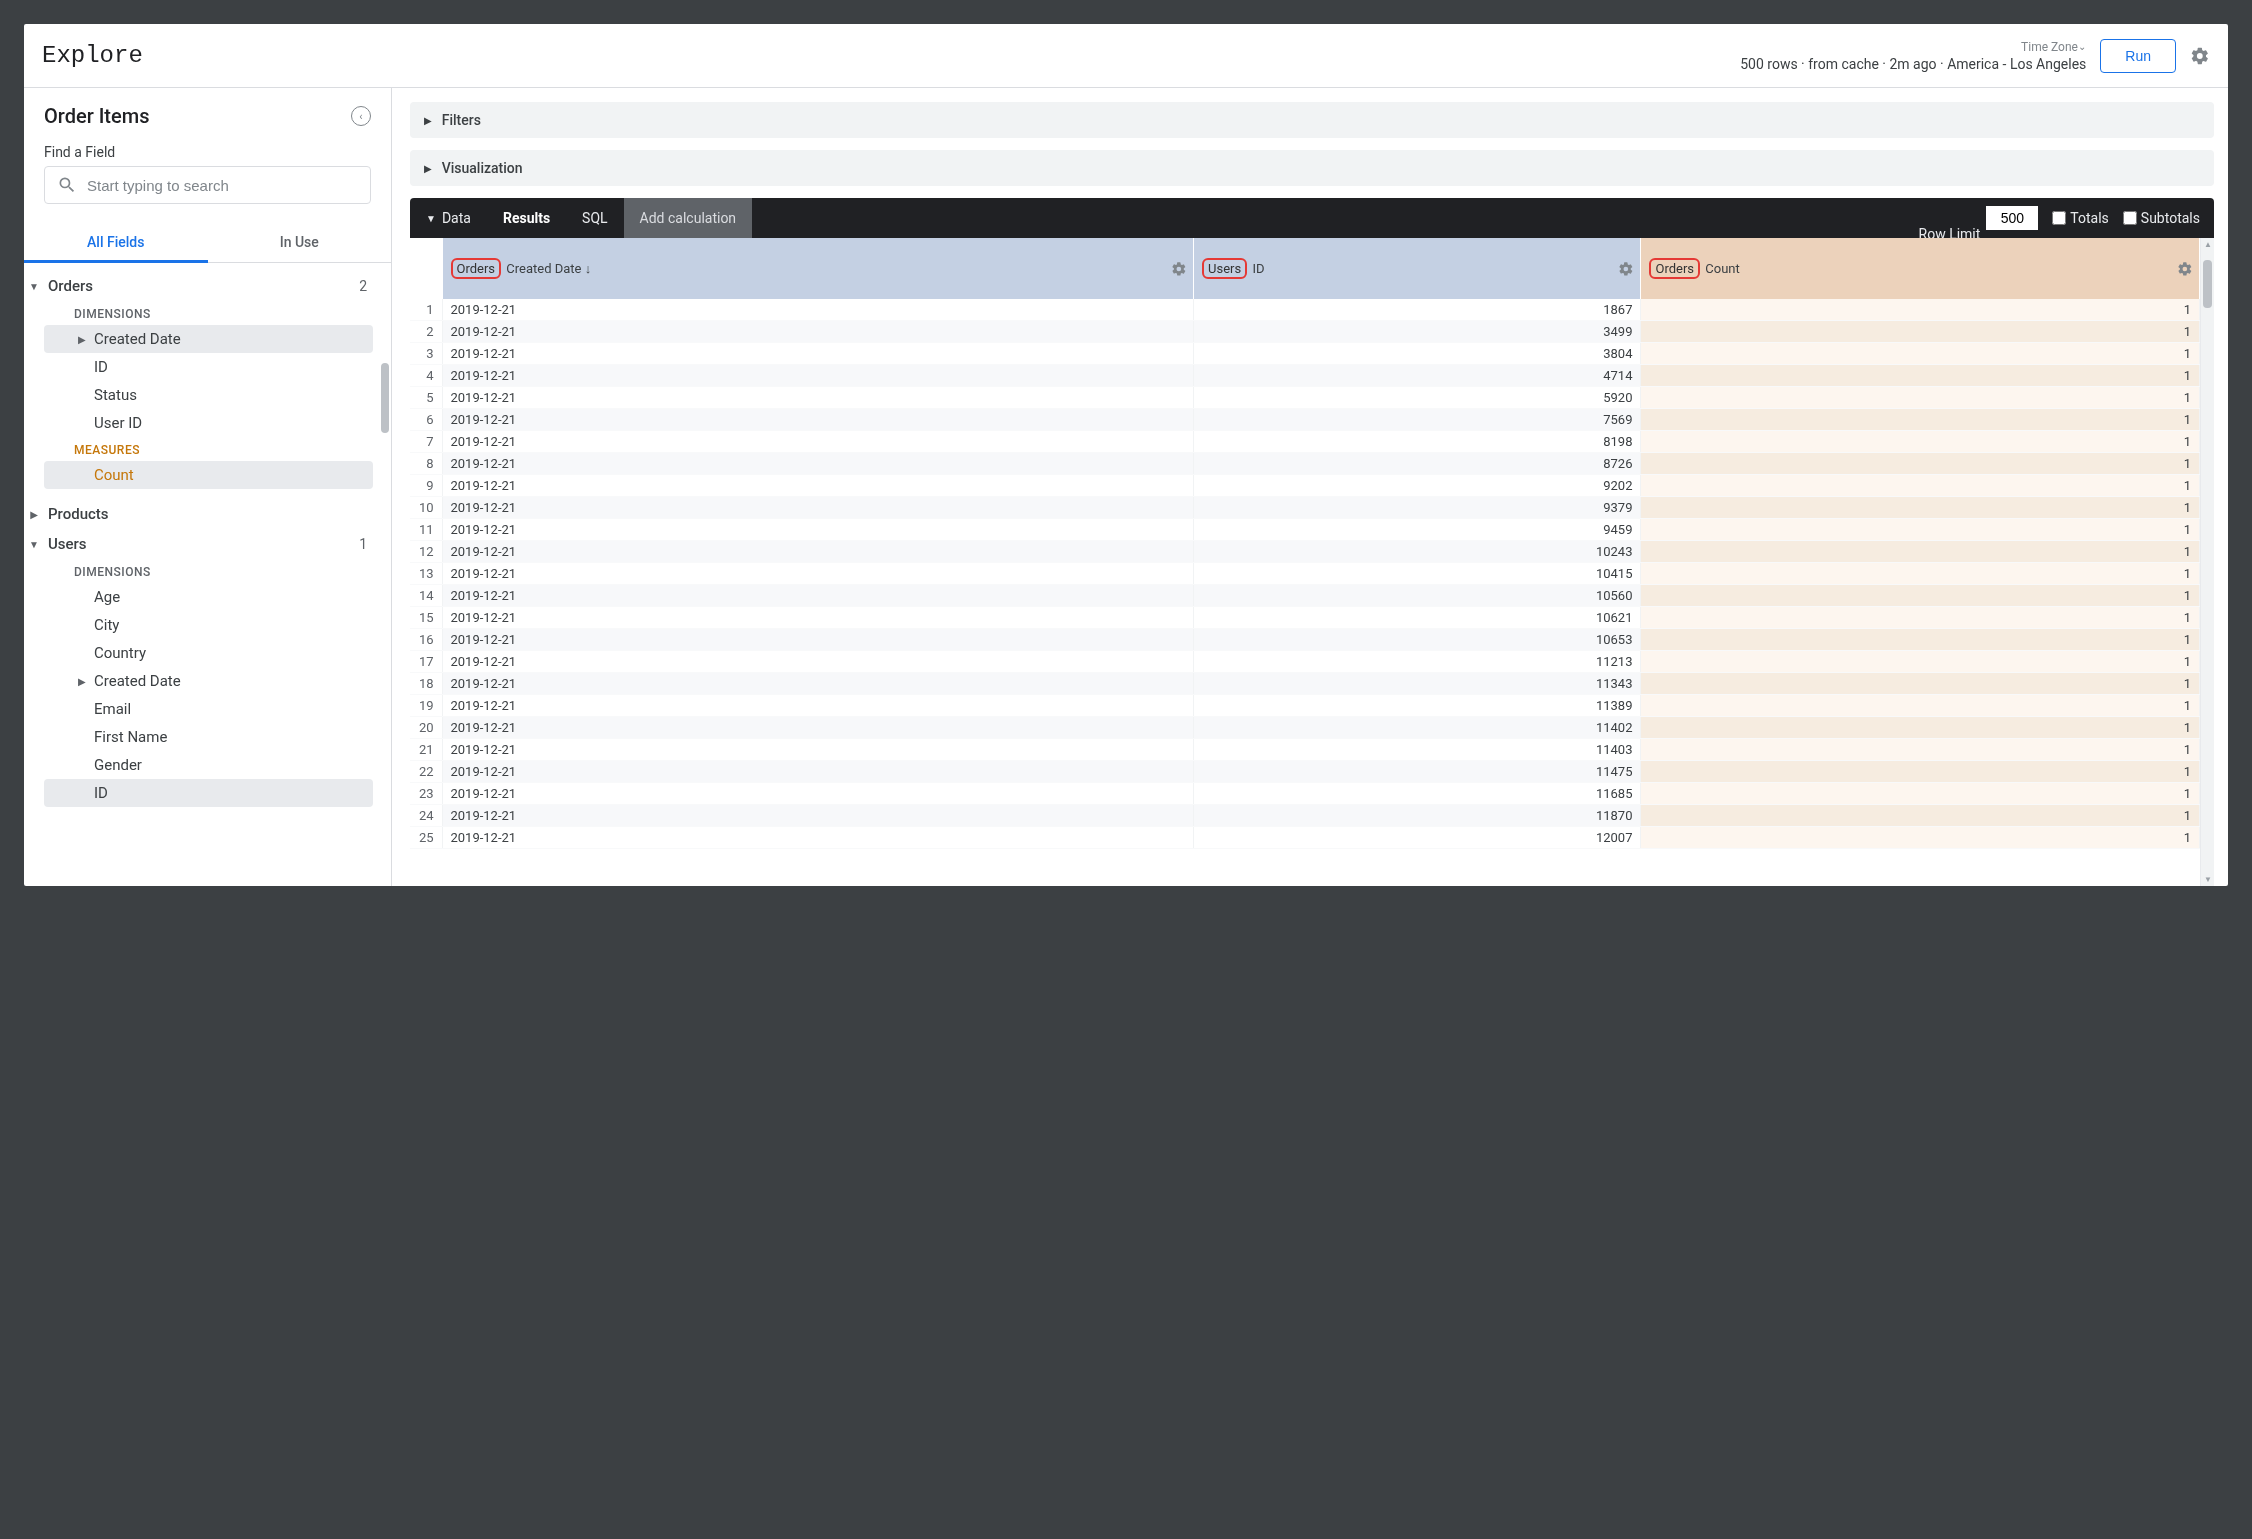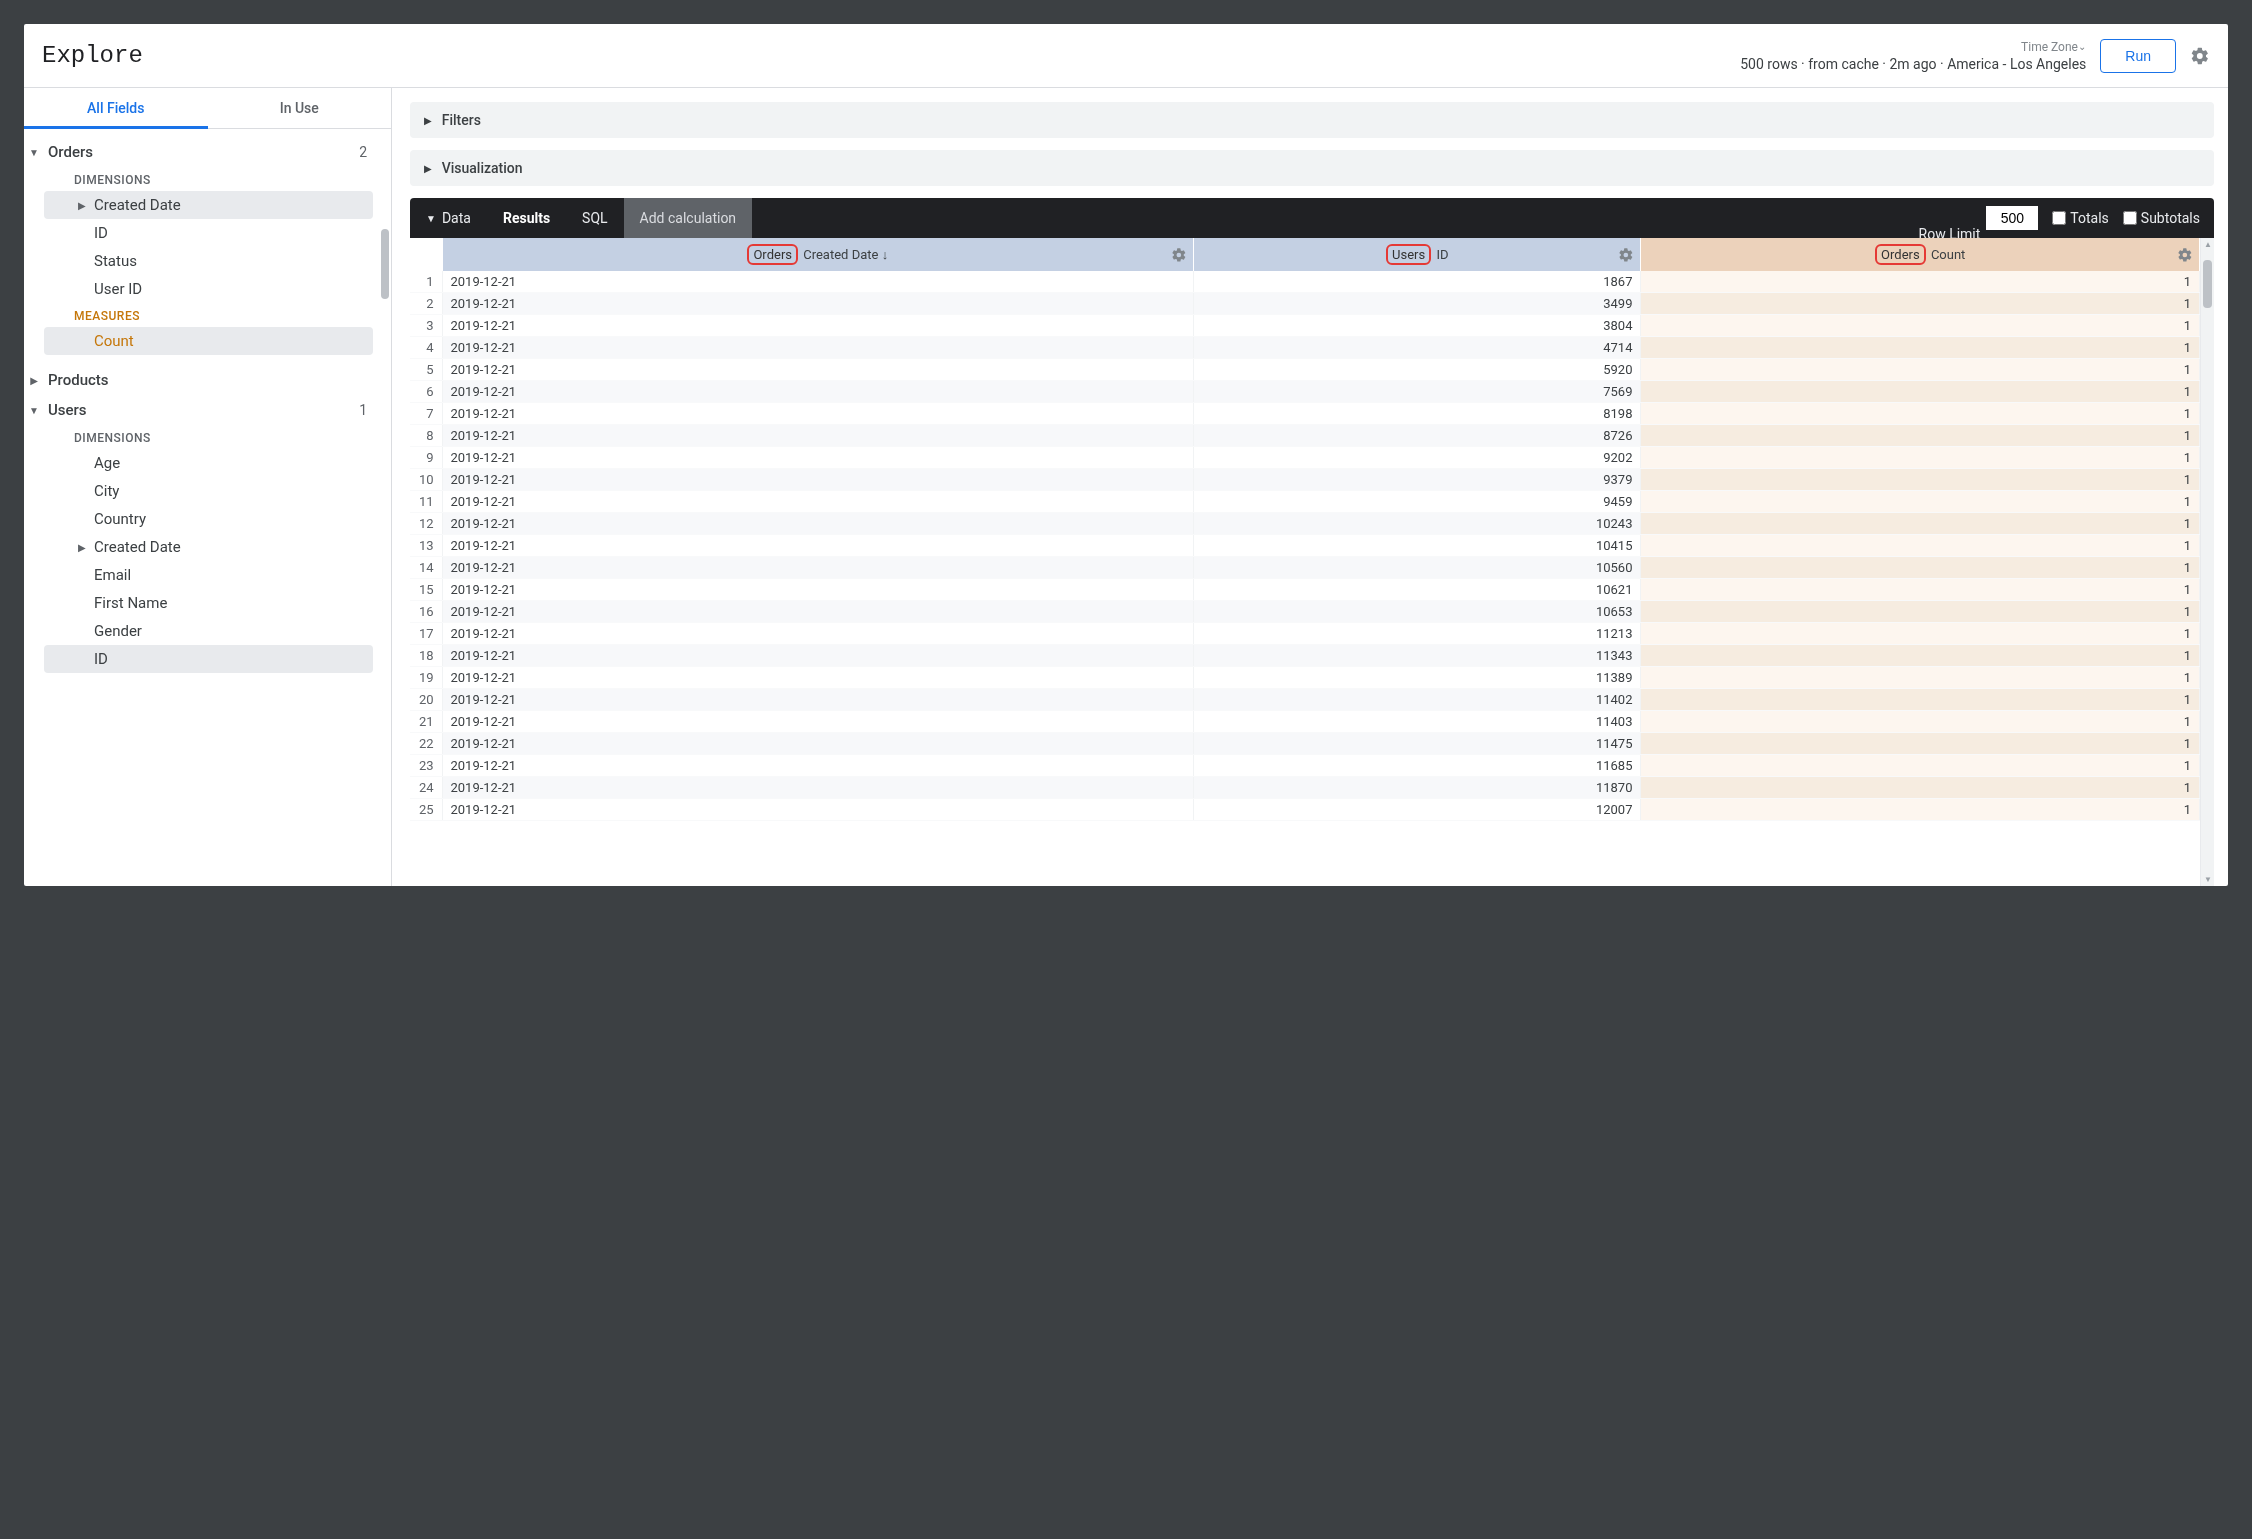--- a/index.html
+++ b/index.html
@@ -134,21 +134,21 @@
   }
   .cb-wrap { display: flex; align-items: center; gap: 4px; color: #e8eaed; margin-right: 14px; cursor: pointer; }
   .cb { width: 14px; height: 14px; accent-color: #1a73e8; }
 
   
   .table-wrap { flex: 1; overflow: hidden; display: flex; }
   .table-scroll { flex: 1; overflow-y: auto; }
   .tbl { width: 100%; border-collapse: collapse; }
   .tbl th {
     background: #c4d0e3; font-weight: 400; font-size: 13px;
-    text-align: center; padding: 6px 8px; border-right: 1px solid rgba(255,255,255,.6);
+    text-align: left; padding: 20px 8px; border-right: 1px solid rgba(255,255,255,.6);
     position: relative;
   }
   .tbl th.measure { background: #ecd2bb; }
   .tbl th.rownum { background: #fff; width: 32px; }
   .col-view-tag {
     display: inline-block; font-size: 13px; color: #333;
     border: 2.5px solid #e53935; border-radius: 6px;
     padding: 1px 4px; margin-right: 2px;
   }
   .col-field { color: #3c4043; }
@@ -189,20 +189,35 @@
       <button class="run-btn">Run</button>
       <svg class="gear" viewBox="0 0 24 24">
           <path d="M19.14,12.94a7,7,0,0,0,.05-.94,7,7,0,0,0-.05-.94l2.11-1.65a.5.5,0,0,0,.12-.64l-2-3.46a.5.5,0,0,0-.61-.22l-2.49,1a7,7,0,0,0-1.63-.94l-.38-2.65A.5.5,0,0,0,13.77,2H9.77a.5.5,0,0,0-.49.42L8.9,5.07A7,7,0,0,0,7.27,6l-2.49-1a.5.5,0,0,0-.61.22l-2,3.46a.5.5,0,0,0,.12.64l2.11,1.65c0,.31-.5.63-.5.94s0,.63.05.94L2.29,14.5a.5.5,0,0,0-.12.64l2,3.46a.5.5,0,0,0,.61.22l2.49-1a7,7,0,0,0,1.63.94l.38,2.65a.5.5,0,0,0,.49.42h4a.5.5,0,0,0,.49-.42l.38-2.65A7,7,0,0,0,16.27,18l2.49,1a.5.5,0,0,0,.61-.22l2-3.46a.5.5,0,0,0-.12-.64ZM11.77,15.5A3.5,3.5,0,1,1,15.27,12,3.5,3.5,0,0,1,11.77,15.5Z"></path>
         </svg>
     </div>
   </div>
 
   <div class="body">
 
     <div class="sidebar">
+      <div class="sidebar-head">
+        <div class="sidebar-title-row">
+          <div class="sidebar-title">Order Items</div>
+          <div class="collapse-btn">
+            <span style="font-size:11px;color:#80868b;">‹</span>
+          </div>
+        </div>
+        <div class="find-label">Find a Field</div>
+        <div class="search-wrap">
+          <svg width="20" height="20" viewBox="0 0 24 24" fill="#80868b">
+              <path d="M15.5 14h-.79l-.28-.27A6.471 6.471 0 0016 9.5 6.5 6.5 0 109.5 16a6.471 6.471 0 004.23-1.57l.27.28v.79l5 4.99L20.49 19l-4.99-5zm-6 0C7.01 14 5 11.99 5 9.5S7.01 5 9.5 5 14 7.01 14 9.5 11.99 14 9.5 14z"></path>
+            </svg>
+          <input class="search-input" placeholder="Start typing to search" style="">
+        </div>
+      </div>
       <div class="tabs">
         <div class="tab active">All Fields</div>
         <div class="tab">In Use</div>
       </div>
       <div class="field-panel">
 
         <div class="view-row">
           <div class="view-row-left">
             <span class="caret">▼</span>
             <span class="view-name">Orders</span>

